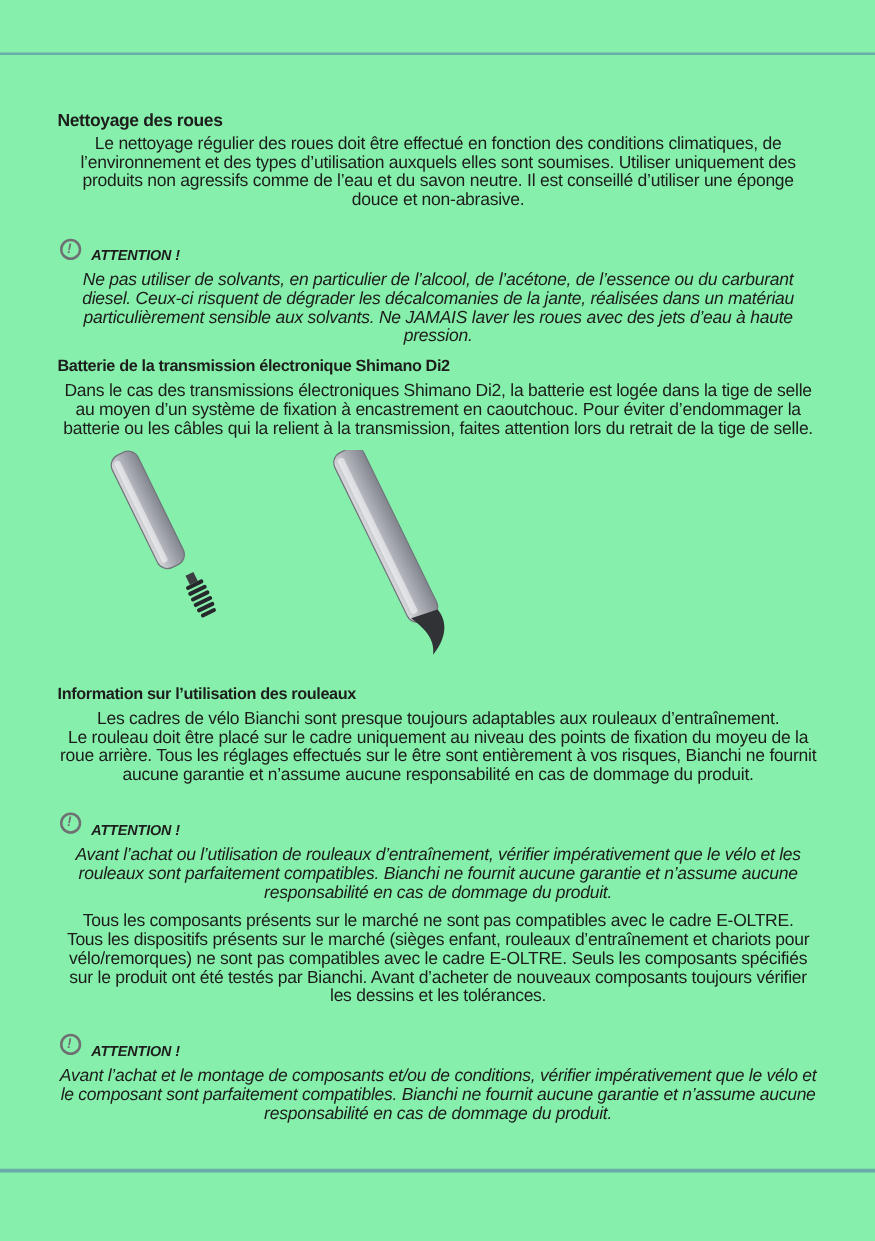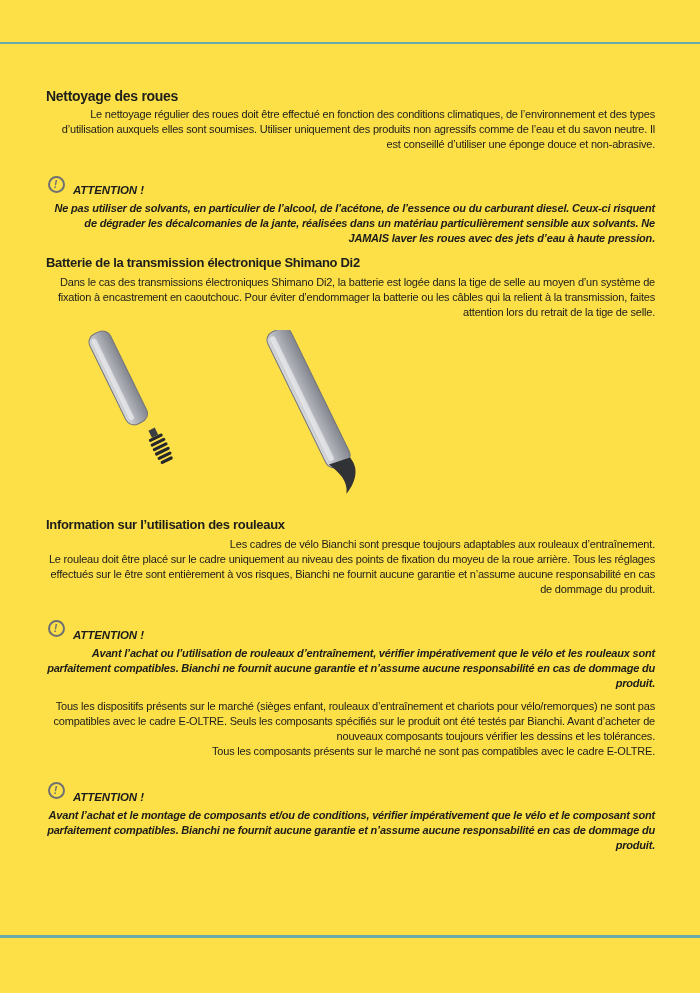--- a/index.html
+++ b/index.html
@@ -1,41 +1,41 @@
 <!DOCTYPE html>
 <html lang="fr"><head>
 <meta charset="utf-8">
 <style>
   * { margin:0; padding:0; box-sizing:border-box; }
   html, body { background:#ffffff; }
   .page {
     position:relative;
     width:700px; height:993px;
-    background:#fde047;
+    background:#86efac;
     font-family:"Liberation Sans", sans-serif;
     color:#1d1d1b;
     overflow:hidden;
   }
   .rule { position:absolute; left:0; width:100%; background:#68abaa; }
   .rule.top { top:42px; height:2px; }
   .rule.bottom { top:935px; height:3px; }
   .content { position:absolute; left:46px; right:45px; top:88px; }
   .h-small {
     font-size:14px; font-weight:bold; letter-spacing:-0.3px;
     line-height:1.15; margin:0 0 3px 0;
   }
   .h-large {
     font-size:13px; font-weight:bold; letter-spacing:-0.3px;
     line-height:1.15; margin:10px 0 4px 0;
   }
   .body {
-    font-size:11px; line-height:15px; letter-spacing:-0.2px;
-    color:#1c1c1a; text-align:right;
+    font-size:14px; line-height:15px; letter-spacing:-0.2px;
+    color:#1c1c1a; text-align:center;
   }
-  .italic { font-style:italic;font-weight:bold; }
+  .italic { font-style:italic; }
   .attention { margin-top:20px; margin-bottom:8px; }
   .attention-head { display:flex; align-items:center; gap:8px; margin:0 0 5px 2px; }
   .warn-icon {
     width:17px; height:17px; flex:0 0 17px;
     border:2px solid #6f7072; border-radius:50%;
     display:flex; align-items:center; justify-content:center;
   }
   .warn-mark {
     font-weight:bold; font-style:italic; font-size:11px;
     color:#6f7072; line-height:1; transform:translateX(-1px);
@@ -116,22 +116,22 @@
     <section class="attention">
       <div class="attention-head">
         <span class="warn-icon">
             <span class="warn-mark">!</span>
           </span>
         <span class="attention-label">ATTENTION !</span>
       </div>
       <p class="body italic">Avant l’achat ou l’utilisation de rouleaux d’entraînement, vérifier impérativement que le vélo et les rouleaux sont parfaitement compatibles. Bianchi ne fournit aucune garantie et n’assume aucune responsabilité en cas de dommage du produit.</p>
     </section>
 
+    <p class="body">Tous les composants présents sur le marché ne sont pas compatibles avec le cadre E-OLTRE.</p>
     <p class="body">Tous les dispositifs présents sur le marché (sièges enfant, rouleaux d’entraînement et chariots pour vélo/remorques) ne sont pas compatibles avec le cadre E-OLTRE. Seuls les composants spécifiés sur le produit ont été testés par Bianchi. Avant d’acheter de nouveaux composants toujours vérifier les dessins et les tolérances.</p>
-    <p class="body">Tous les composants présents sur le marché ne sont pas compatibles avec le cadre E-OLTRE.</p>
 
     <section class="attention">
       <div class="attention-head">
         <span class="warn-icon">
             <span class="warn-mark">!</span>
           </span>
         <span class="attention-label">ATTENTION !</span>
       </div>
       <p class="body italic">Avant l’achat et le montage de composants et/ou de conditions, vérifier impérativement que le vélo et le composant sont parfaitement compatibles. Bianchi ne fournit aucune garantie et n’assume aucune responsabilité en cas de dommage du produit.</p>
     </section>

